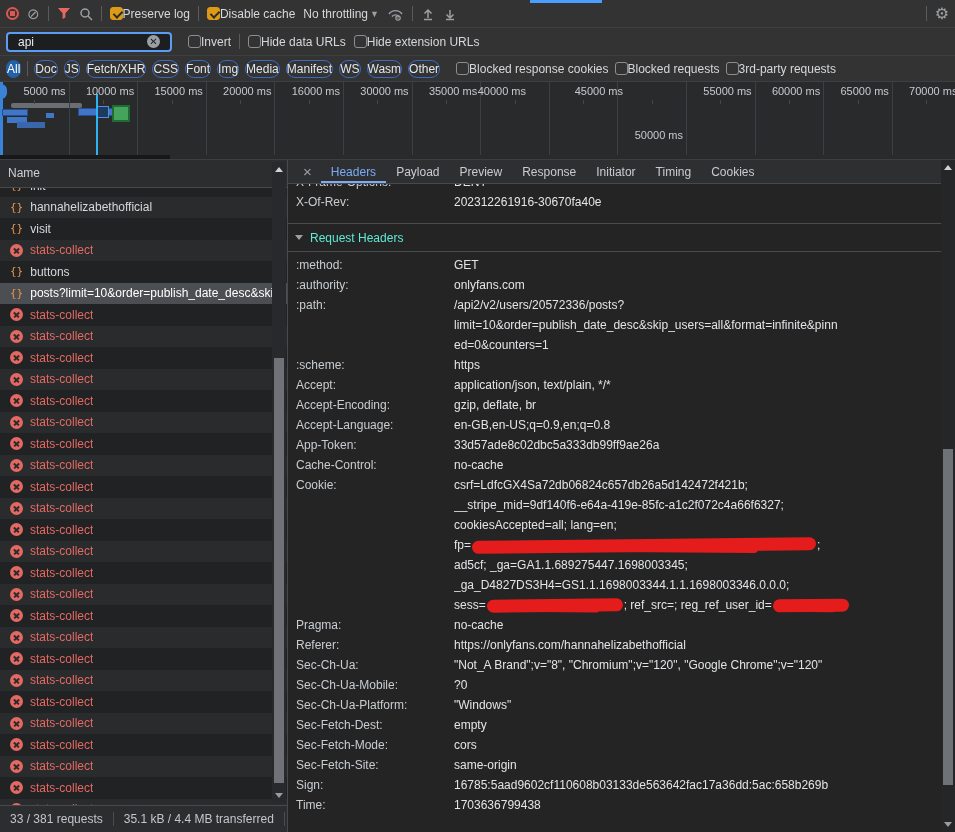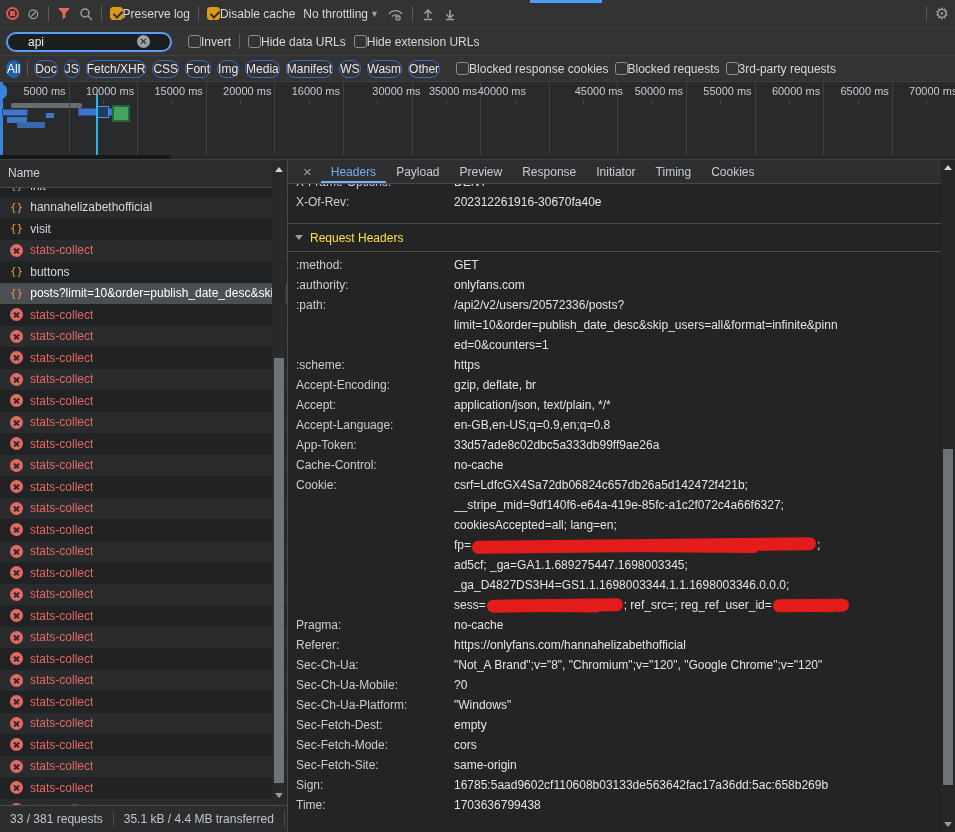--- a/index.html
+++ b/index.html
@@ -19,21 +19,21 @@
   .rec::after{content:"";position:absolute;left:2px;top:2px;width:5px;height:5px;background:#de5750}
   .gicon{color:#9aa0a6;font-size:15px;line-height:1}
   .caret{color:#9aa0a6;font-size:9px;margin-left:2px}
   .push{margin-left:auto}
 
   .cbwrap{display:flex;align-items:center;white-space:nowrap}
   .cb{width:13px;height:13px;border-radius:3px;border:1px solid #8a8d91;display:inline-block;position:relative;flex:0 0 auto}
   .cb.checked{background:#dd9a16;border-color:#dd9a16}
   .cb.checked::after{content:"";position:absolute;left:4px;top:1px;width:4px;height:7px;border:solid #2b2b2b;border-width:0 2px 2px 0;transform:rotate(45deg)}
 
-  .finput{display:flex;align-items:center;width:166px;height:20px;background:#1d1e20;border:2px solid #5b9cf5;border-radius:10px;padding:0 20px;gap:4px}
+  .finput{display:flex;align-items:center;width:166px;height:20px;background:#1d1e20;border:2px solid #5b9cf5;border-radius:4px;padding:0 10px;gap:4px}
   .finput input{flex:1;background:transparent;border:none;outline:none;color:#e8eaed;font-family:"Liberation Sans",sans-serif;font-size:12px;min-width:0}
   .fclear{width:13px;height:13px;border-radius:50%;background:#9aa0a6;color:#1d1e20;font-size:10px;line-height:13px;text-align:center;flex:0 0 auto}
 
   .pill{height:18px;line-height:16px;padding:0 0;border:1px solid #3a6ac2;border-radius:9px;color:#e3e6ea;white-space:nowrap}
   .pill.active{background:#2261a5;border-color:#2261a5;color:#fff}
 
   
   .overview{position:relative;height:78px;background:#282a2c;border-bottom:1px solid #3e3f41;overflow:hidden}
   .gl{position:absolute;top:0;bottom:4px;width:1px;background:#3c4043}
   .glabel{position:absolute;top:3px;width:75px;text-align:right;font-size:11px;color:#c7cacd;white-space:nowrap}
@@ -83,21 +83,21 @@
   .tab.active{color:#7cacf8;box-shadow:inset 0 -2px 0 #7cacf8}
 
   .detail{flex:1;overflow:hidden;padding-right:14px}
   .clip8{height:8px;overflow:hidden}
   .clip8 .hrow{margin-top:-12px}
   .hrow{display:grid;grid-template-columns:158px 1fr;padding-left:8px}
   .hname{line-height:20px;color:#c9cdd1;white-space:nowrap}
   .hval{min-width:0}
   .hline{line-height:20px;color:#e2e4e7;white-space:nowrap;overflow:hidden}
   .divider{height:1px;background:#4a4d50}
-  .sechead{height:27px;display:flex;align-items:center;gap:7px;padding-left:7px;color:#fde047}
+  .sechead{height:27px;display:flex;align-items:center;gap:7px;padding-left:7px;color:#5eead4}
   .disc{width:0;height:0;border-left:4px solid transparent;border-right:4px solid transparent;border-top:5px solid #9aa0a6}
   .gap11{height:11px}
   .gap3{height:3px}
 
   .redact{display:inline-block;height:13px;background:#e51c1c;border-radius:7px;vertical-align:middle;position:relative;transform:rotate(-0.6deg);margin:0 1px}
   .redact::after{content:"";position:absolute;left:8%;top:5px;width:75%;height:8px;background:#e51c1c;border-radius:5px;transform:rotate(1deg)}
 
   svg{display:block}
 </style>
 </head>
@@ -231,33 +231,33 @@
     <div class="htick" style="left: 171.5px;"></div>
     <div class="glabel" style="left: 127.8px;">15000 ms</div>
     <div class="gl" style="left: 274.4px;"></div>
     <div class="htick" style="left: 240.1px;"></div>
     <div class="glabel" style="left: 196.4px;">20000 ms</div>
     <div class="gl" style="left: 343px;"></div>
     <div class="htick" style="left: 308.7px;"></div>
     <div class="glabel" style="left: 265px;">16000 ms</div>
     <div class="gl" style="left: 411.6px;"></div>
     <div class="htick" style="left: 377.3px;"></div>
-    <div class="glabel" style="left: 333.6px; margin-left: 12px;">30000 ms</div>
+    <div class="glabel" style="left: 333.6px;">30000 ms</div>
     <div class="gl" style="left: 480.2px;"></div>
     <div class="htick" style="left: 445.9px;"></div>
     <div class="glabel" style="left: 402.2px;">35000 ms</div>
     <div class="gl" style="left: 548.8px;"></div>
     <div class="htick" style="left: 514.5px;"></div>
     <div class="glabel" style="left: 451px;">40000 ms</div>
     <div class="gl" style="left: 617.4px;"></div>
     <div class="htick" style="left: 583.1px;"></div>
     <div class="glabel" style="left: 548px;">45000 ms</div>
     <div class="gl" style="left: 686px;"></div>
     <div class="htick" style="left: 651.7px;"></div>
-    <div class="glabel" style="left: 608px;">50000 ms</div>
+    <div class="glabel" style="left: 608px; margin-top: 44px;">50000 ms</div>
     <div class="gl" style="left: 754.6px;"></div>
     <div class="htick" style="left: 720.3px;"></div>
     <div class="glabel" style="left: 676.6px;">55000 ms</div>
     <div class="gl" style="left: 823.2px;"></div>
     <div class="htick" style="left: 788.9px;"></div>
     <div class="glabel" style="left: 745.2px;">60000 ms</div>
     <div class="gl" style="left: 891.8px;"></div>
     <div class="htick" style="left: 857.5px;"></div>
     <div class="glabel" style="left: 813.8px;">65000 ms</div>
     <div class="htick" style="left: 926.1px;"></div>
@@ -461,29 +461,29 @@
               <div class="hline">ed=0&amp;counters=1</div>
             </div>
           </div>
           <div class="hrow">
             <div class="hname">:scheme:</div>
             <div class="hval">
               <div class="hline">https</div>
             </div>
           </div>
           <div class="hrow">
+            <div class="hname">Accept:</div>
+            <div class="hval">
+              <div class="hline">application/json, text/plain, */*</div>
+            </div>
+          </div>
+          <div class="hrow">
             <div class="hname">Accept-Encoding:</div>
             <div class="hval">
               <div class="hline">gzip, deflate, br</div>
-            </div>
-          </div>
-          <div class="hrow">
-            <div class="hname">Accept:</div>
-            <div class="hval">
-              <div class="hline">application/json, text/plain, */*</div>
             </div>
           </div>
           <div class="hrow">
             <div class="hname">Accept-Language:</div>
             <div class="hval">
               <div class="hline">en-GB,en-US;q=0.9,en;q=0.8</div>
             </div>
           </div>
           <div class="hrow">
             <div class="hname">App-Token:</div>

